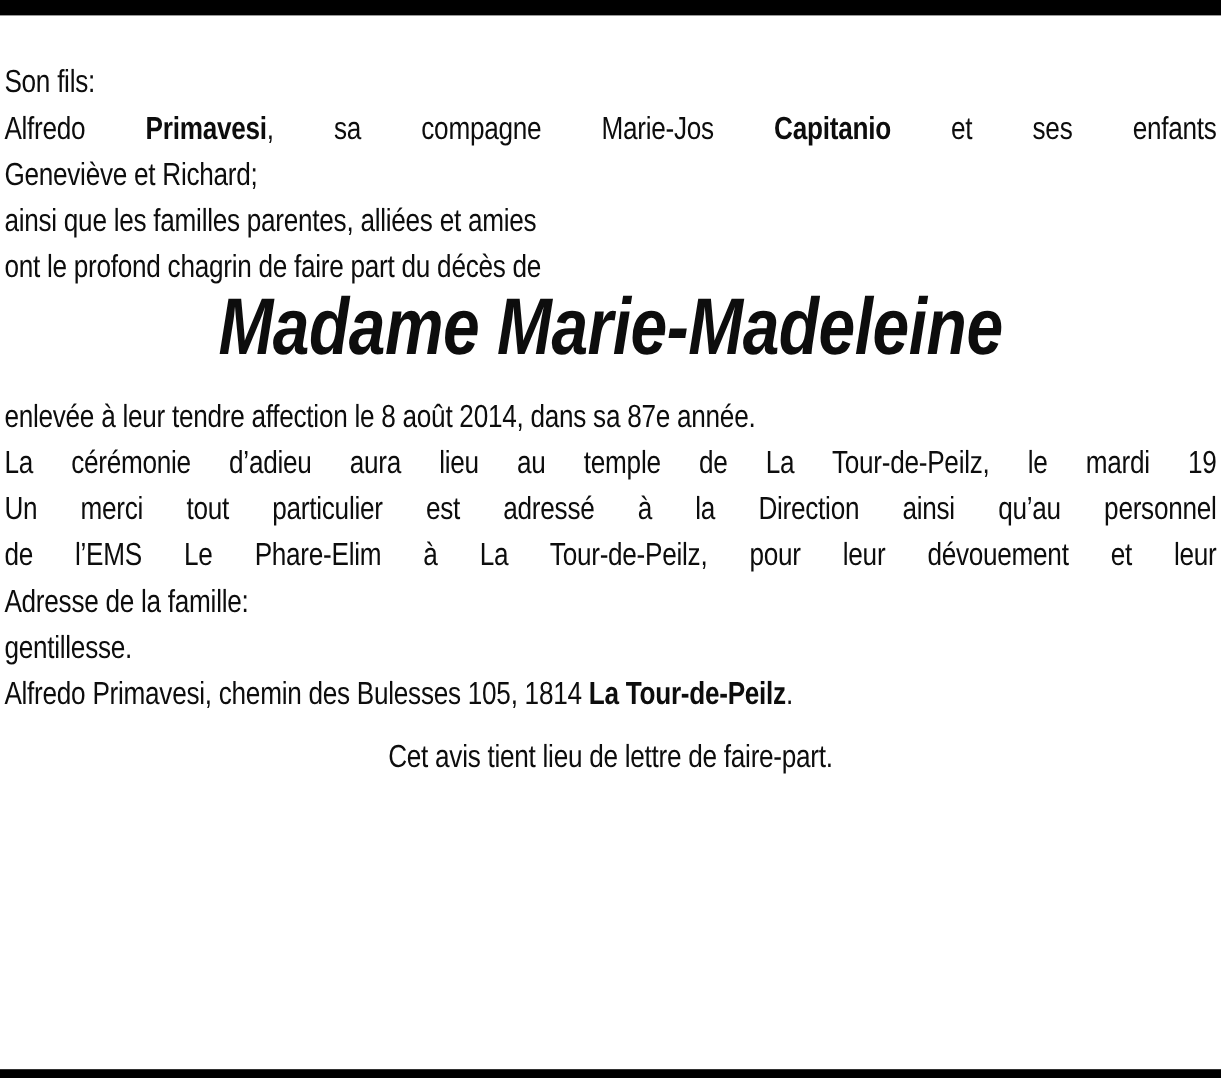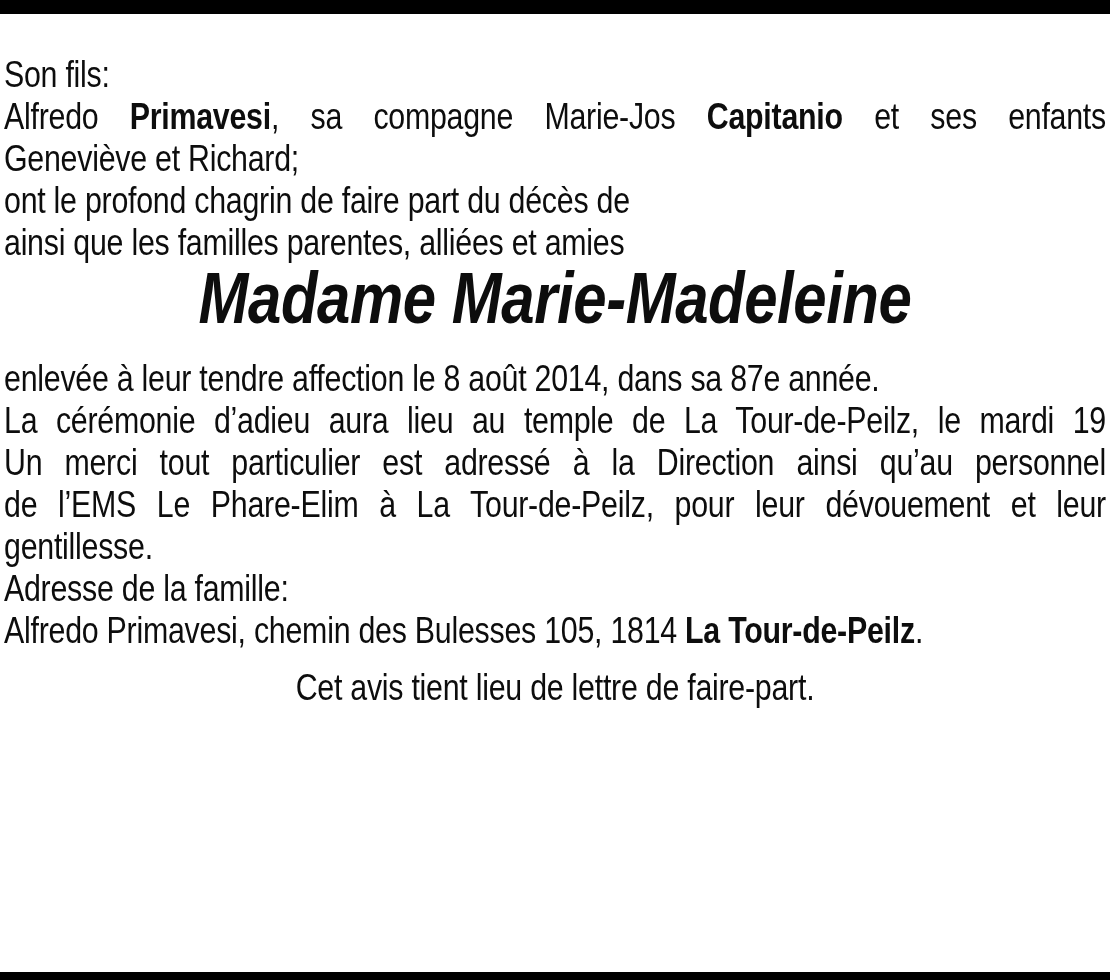--- a/index.html
+++ b/index.html
@@ -13,21 +13,21 @@
     color: #0d0d0d;
   }
   .rule { position: absolute; left: 0; width: 1110px; background: #000000; }
   .rule-top { top: 0; height: 14px; }
   .rule-bottom { bottom: 0; height: 8px; }
   .content { position: absolute; top: 14px; left: 4px; width: 1102px; }
   .intro-block { margin-top: 40px; }
   .line {
     height: 42px;
     line-height: 42px;
-    font-size: 37px;
+    font-size: 29px;
     letter-spacing: -0.3px;
     white-space: nowrap;
   }
   
   .inner {
     width: 121.95%;
     transform: scaleX(0.82);
     transform-origin: 0 50%;
     white-space: normal;
   }
@@ -58,24 +58,24 @@
       <div class="line">
         <div class="inner"><span>Son fils:</span></div>
       </div>
       <div class="line j">
         <div class="inner"><span>Alfredo </span><span class="b">Primavesi</span><span>, sa compagne Marie-Jos </span><span class="b">Capitanio</span><span> et ses enfants</span></div>
       </div>
       <div class="line">
         <div class="inner"><span>Geneviève et Richard;</span></div>
       </div>
       <div class="line">
-        <div class="inner"><span>ont le profond chagrin de faire part du décès de</span></div>
+        <div class="inner"><span>ainsi que les familles parentes, alliées et amies</span></div>
       </div>
       <div class="line">
-        <div class="inner"><span>ainsi que les familles parentes, alliées et amies</span></div>
+        <div class="inner"><span>ont le profond chagrin de faire part du décès de</span></div>
       </div>
     </div>
 
     <div class="title-block">
       <div class="line t c">
         <div class="inner">Madame Marie-Madeleine</div>
       </div>
     </div>
 
     <div class="details-block">
@@ -85,24 +85,24 @@
       <div class="line j">
         <div class="inner"><span>La cérémonie d’adieu aura lieu au temple de La Tour-de-Peilz, le mardi 19</span></div>
       </div>
       <div class="line j">
         <div class="inner"><span>Un merci tout particulier est adressé à la Direction ainsi qu’au personnel</span></div>
       </div>
       <div class="line j">
         <div class="inner"><span>de l’EMS Le Phare-Elim à La Tour-de-Peilz, pour leur dévouement et leur</span></div>
       </div>
       <div class="line">
-        <div class="inner"><span>gentillesse.</span></div>
+        <div class="inner"><span>Adresse de la famille:</span></div>
       </div>
       <div class="line">
-        <div class="inner"><span>Adresse de la famille:</span></div>
+        <div class="inner"><span>gentillesse.</span></div>
       </div>
       <div class="line">
         <div class="inner"><span>Alfredo Primavesi, chemin des Bulesses 105, 1814 </span><span class="b">La Tour-de-Peilz</span><span>.</span></div>
       </div>
     </div>
 
     <div class="footer-block">
       <div class="line c">
         <div class="inner"><span>Cet avis tient lieu de lettre de faire-part.</span></div>
       </div>

